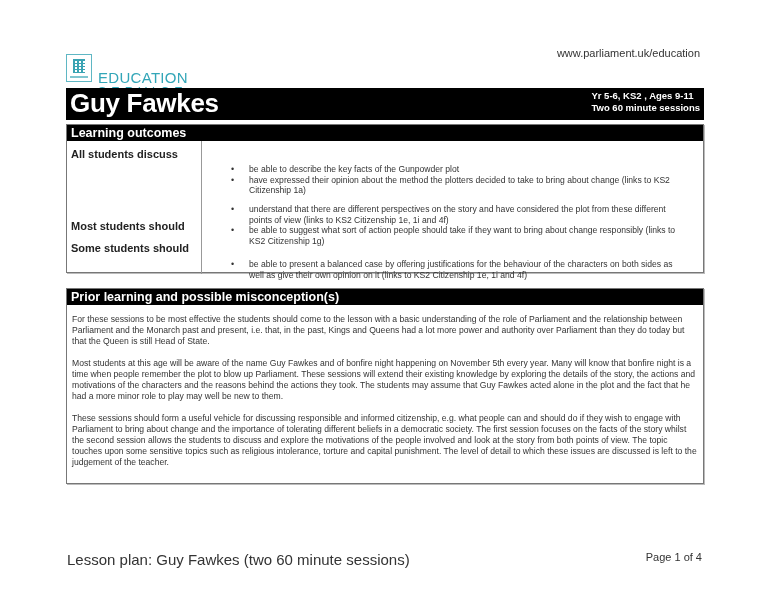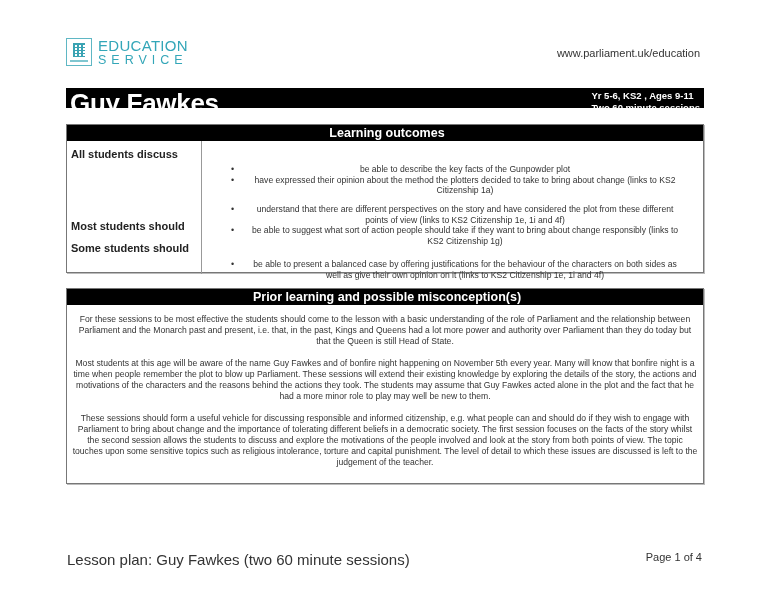--- a/index.html
+++ b/index.html
@@ -1,30 +1,30 @@
 <!DOCTYPE html>
 <html><head>
 <meta charset="utf-8">
 <style>
   html, body { margin: 0; padding: 0; background: #ffffff; }
   body { width: 776px; height: 600px; position: relative; overflow: hidden; font-family: "Liberation Sans", sans-serif; color: #222; }
   .logo { position: absolute; left: 66px; top: 38px; display: flex; align-items: center; }
   .logo-badge { width: 26px; height: 28px; border: 1.5px solid #5fb7c4; box-sizing: border-box; display: flex; flex-direction: column; align-items: center; justify-content: center; }
   .logo-badge .portcullis { width: 12px; height: 12px; background: repeating-linear-gradient(90deg, #3aa3b3 0 2px, transparent 2px 4px), repeating-linear-gradient(0deg, #3aa3b3 0 1px, transparent 1px 3px); border-top: 2px solid #3aa3b3; }
   .logo-badge .tiny { width: 18px; height: 2px; background: #7fc6d0; margin-top: 3px; }
-  .logo-text { margin-left: 6px; color: #33a6b8; line-height: 1; }
+  .logo-text { margin-left: 6px; color: #33a6b8; line-height: 1; margin-top: 32px; }
   .logo-text .l1 { font-size: 15px; font-weight: normal; letter-spacing: 0.3px; }
   .logo-text .l2 { font-size: 12.5px; letter-spacing: 5px; margin-top: 1px; }
   .url { position: absolute; right: 76px; top: 47px; font-size: 11px; color: #333; }
 
-  .title-bar { position: absolute; left: 66px; top: 88px; width: 638px; height: 20px; background: #000; color: #fff; }
+  .title-bar { position: absolute; left: 66px; top: 88px; width: 638px; height: 32px; background: #000; color: #fff; }
   .title-bar .title { position: absolute; left: 4px; top: 0px; font-size: 26px; font-weight: bold; line-height: 30px; letter-spacing: -0.3px; }
   .title-bar .meta { position: absolute; right: 4px; top: 2px; font-size: 9.5px; font-weight: bold; line-height: 12px; text-align: left; }
 
-  .section { position: absolute; left: 66px; width: 638px; border: 1px solid #777; box-sizing: border-box; box-shadow: 1px 1px 0 #bbb; text-align: center; }
+  .section { position: absolute; left: 66px; width: 638px; border: 1px solid #777; box-sizing: border-box; box-shadow: 1px 1px 0 #bbb; }
   .section-head { background: #000; color: #fff; font-size: 12.5px; font-weight: bold; height: 16px; line-height: 16px; padding-left: 4px; }
 
   .lo { top: 124px; height: 149px; }
   .lo-grid { position: relative; height: 133px; }
   .lo-divider { position: absolute; left: 134px; top: 0; bottom: 0; width: 1px; background: #999; }
   .lo-label { position: absolute; left: 4px; font-size: 11px; font-weight: bold; color: #222; }
   .lo-list { position: absolute; left: 148px; right: 6px; margin: 16px; padding: 0; list-style: none; font-size: 8.6px; line-height: 10.5px; color: #333; }
   .lo-list li { position: relative; padding-left: 18px; margin-bottom: 0; }
   .lo-list li::before { content: "\2022"; position: absolute; left: 0; top: 0; font-size: 9px; }
 

